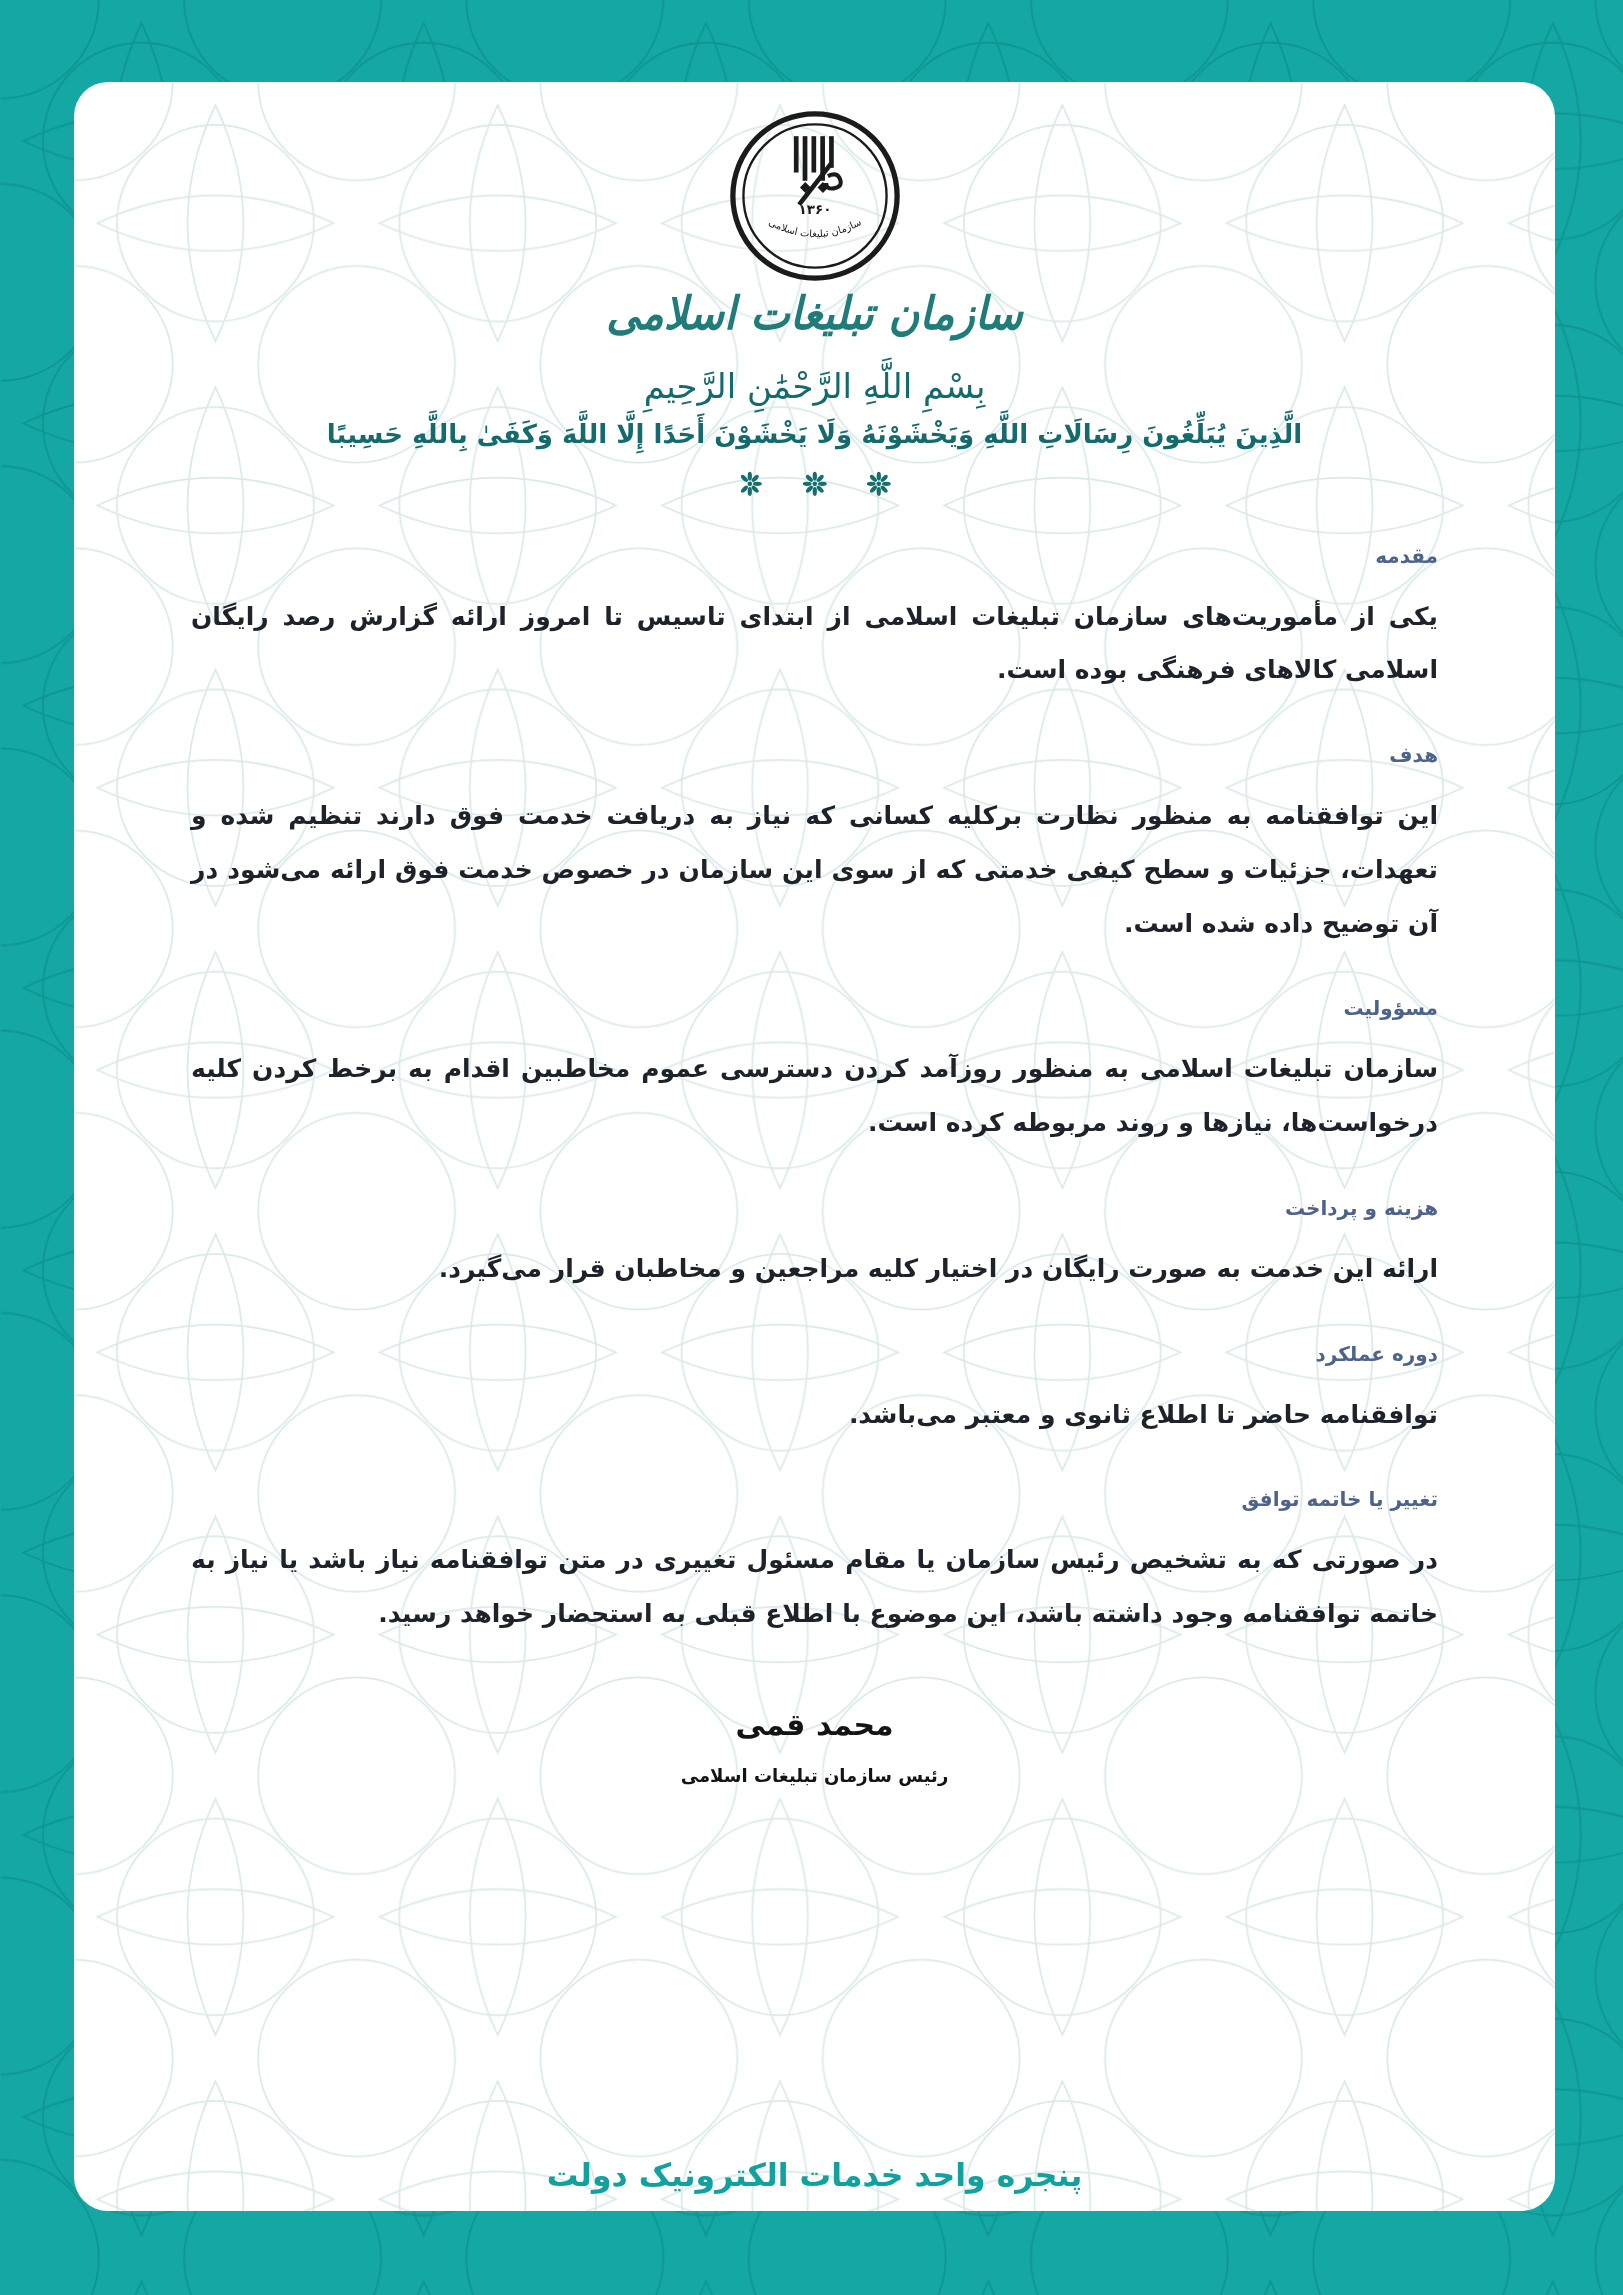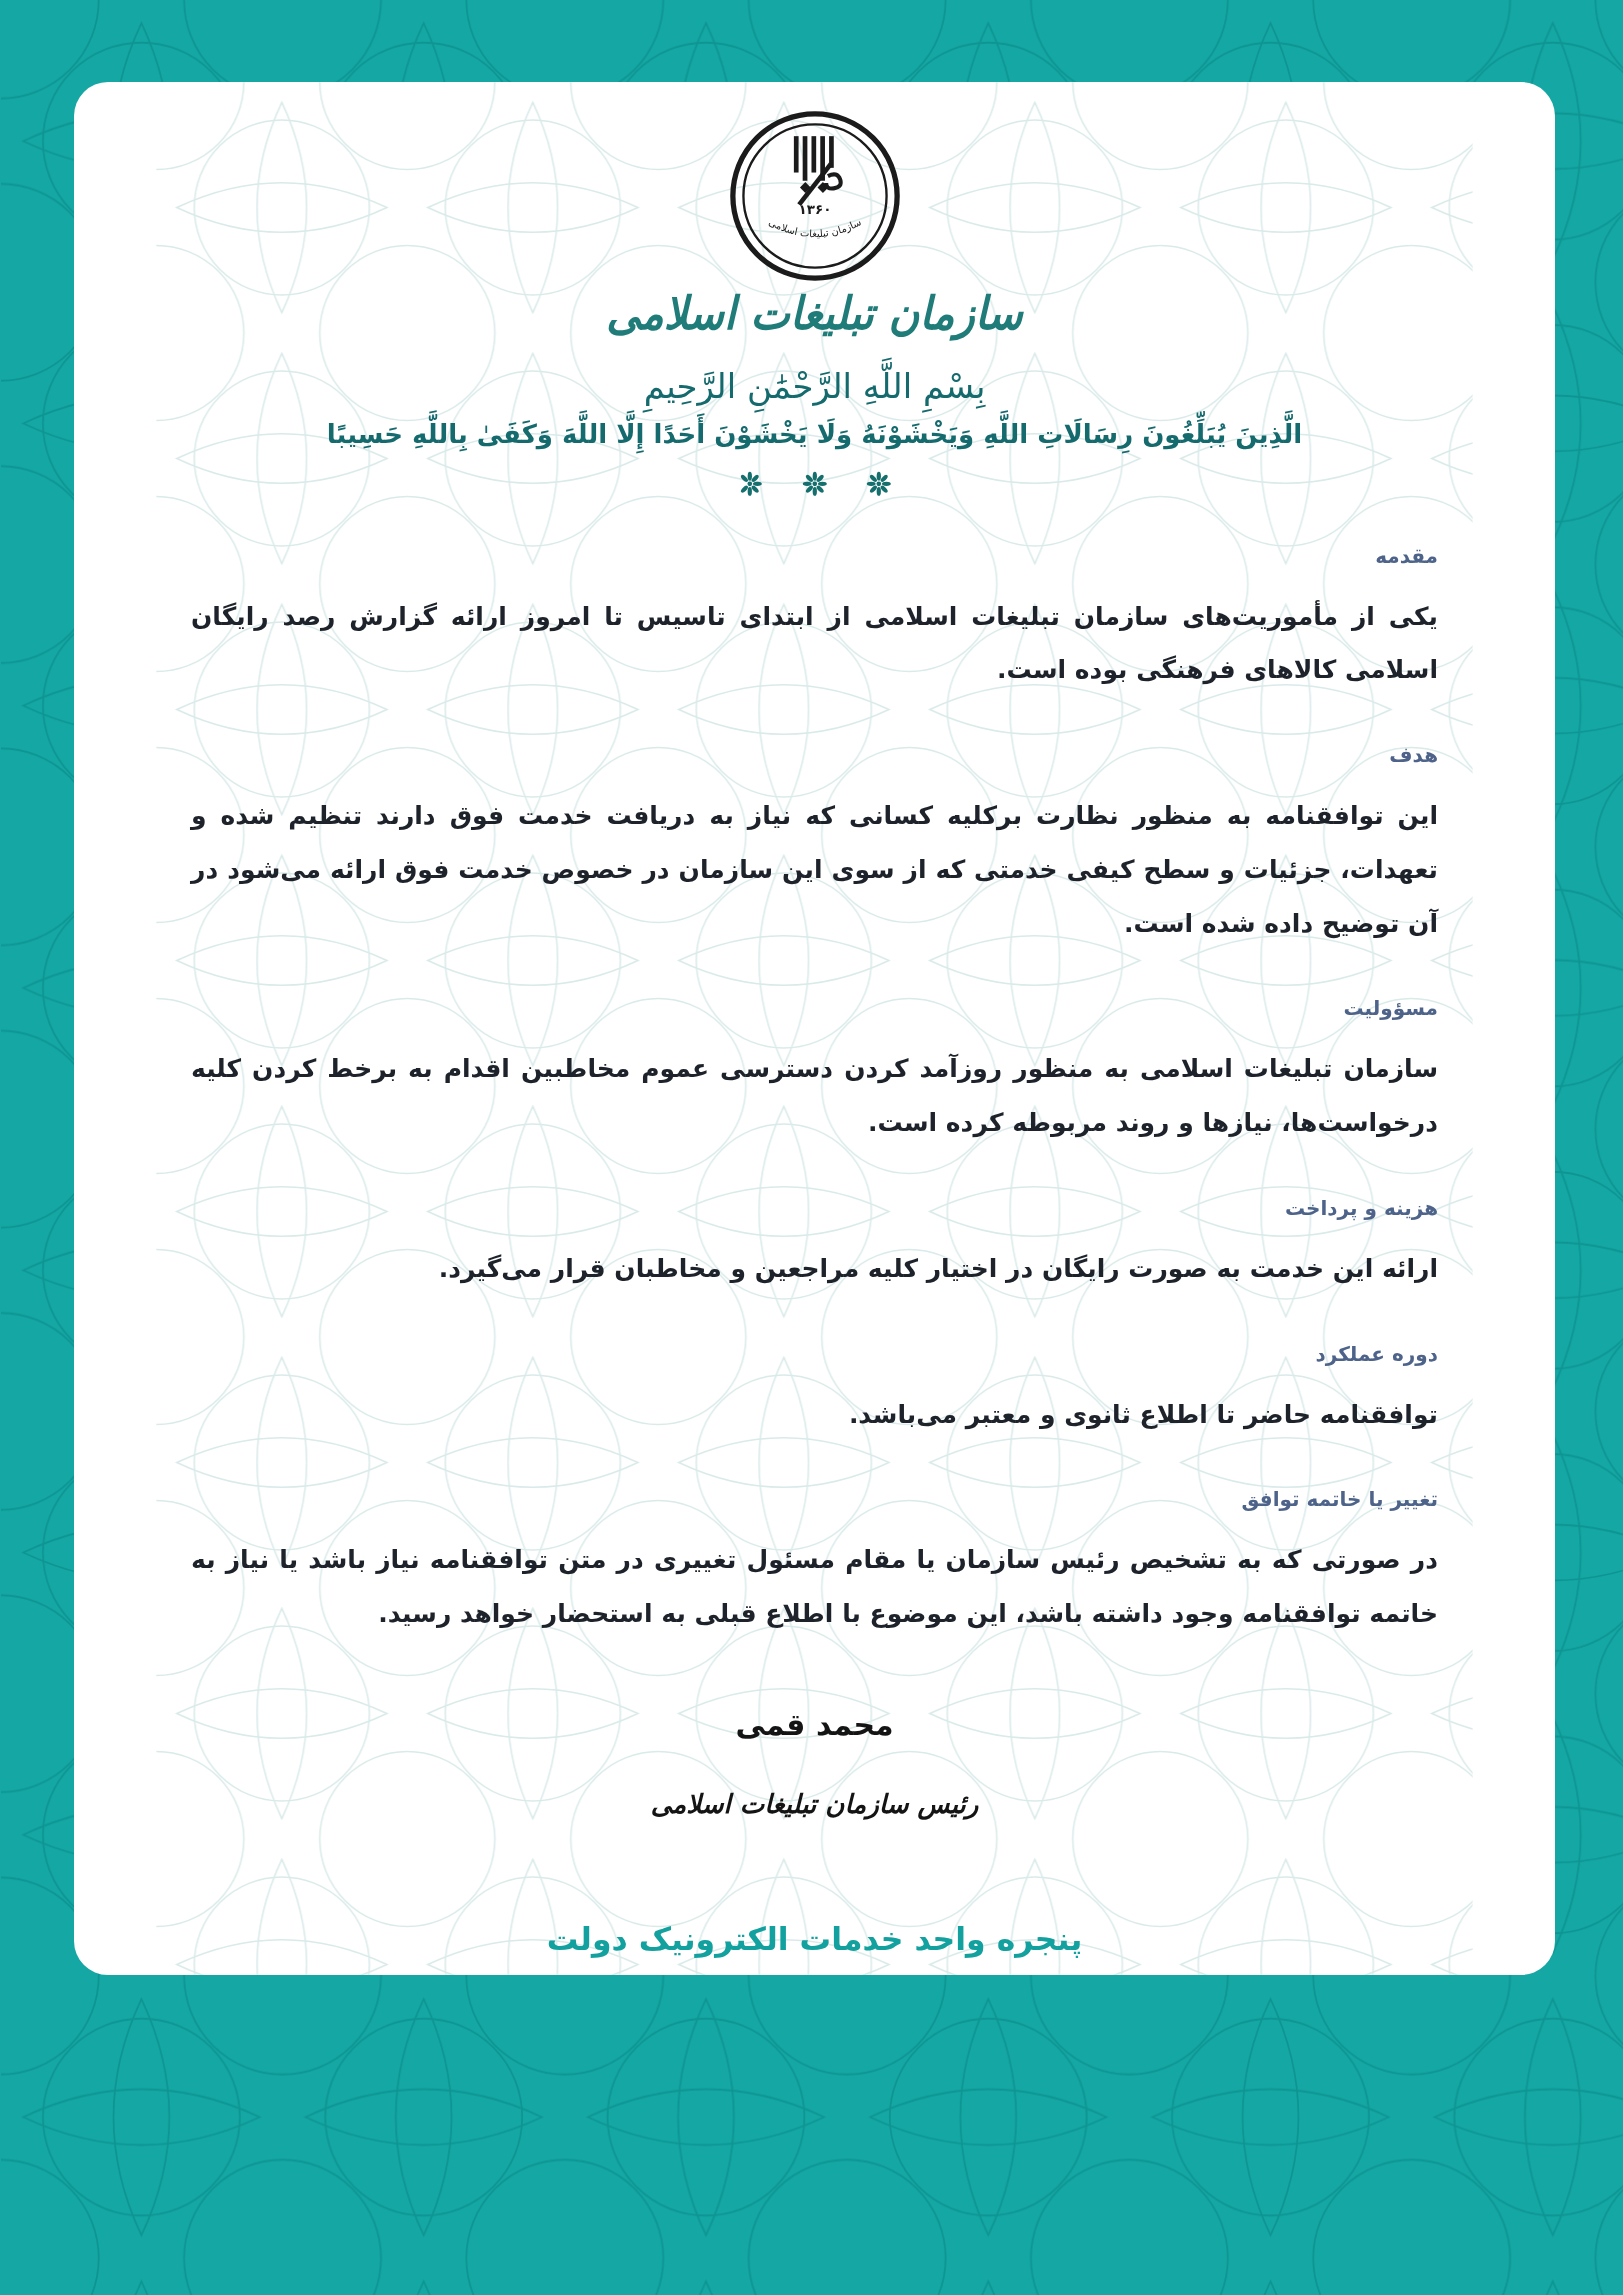--- a/index.html
+++ b/index.html
@@ -3,21 +3,21 @@
 <meta charset="utf-8">
 <style>
   html,body{margin:0;padding:0;}
   body{
     width:1624px;height:2295px;position:relative;overflow:hidden;
     background:#14a7a4;
     font-family:"DejaVu Sans",sans-serif;
   }
   svg.bg-pattern{position:absolute;inset:0;width:100%;height:100%;display:block;}
   .paper{
-    position:absolute;left:74px;top:82px;width:1481px;height:1893px;
+    position:absolute;left:74px;top:82px;width:1481px;height:2129px;
     background:#ffffff;border-radius:34px;overflow:hidden;
   }
   .paper svg.bg-pattern{position:absolute;inset:0;}
   .content{position:relative;z-index:2;padding:14.4px 117px 0 117px;}
   .logo-svg{display:block;margin:11.8px auto 0;width:176px;height:176px;}
   .calligraphy{
     text-align:center;margin-top:5.3px;font-size:42px;font-weight:bold;font-style:italic;
     color:#1f7c79;transform:scaleY(1.08);letter-spacing:-0.7px;
   }
   .bismillah{text-align:center;margin-top:27.6px;font-size:34px;font-weight:normal;color:#156a6e;}
@@ -25,21 +25,21 @@
   .separator{display:flex;justify-content:center;gap:37px;margin-top:21px;}
   .separator svg{display:block;width:27.6px;height:27.6px;}
   .doc-title{text-align:center;margin:23.6px 0 0;font-size:37px;font-weight:bold;color:#772a4f;}
   .sec-h{text-align:right;margin:46px 0 0;font-size:20px;font-weight:bold;color:#4e6389;}
   .sec-p{
     text-align:justify;margin:22px 0 0;font-size:25px;font-weight:bold;
     color:#1d222b;line-height:2.15;
   }
   .signature{text-align:center;margin-top:66px;}
   .sig-name{font-size:30px;font-weight:bold;color:#141414;}
-  .sig-role{font-size:26px;font-weight:bold;color:#141414;margin-top:47px;font-style:italic;}
+  .sig-role{font-size:18px;font-weight:bold;color:#141414;margin-top:23px;}
   .footer{
     position:absolute;left:0;right:0;bottom:18.4px;z-index:2;
     text-align:center;font-size:31.5px;font-weight:bold;color:#12a19e;
   }
 </style>
 </head>
 <body>
 
 <svg class="bg-pattern" aria-hidden="true" viewBox="0 0 2473 3496" width="1624" height="2295">
   <defs>

